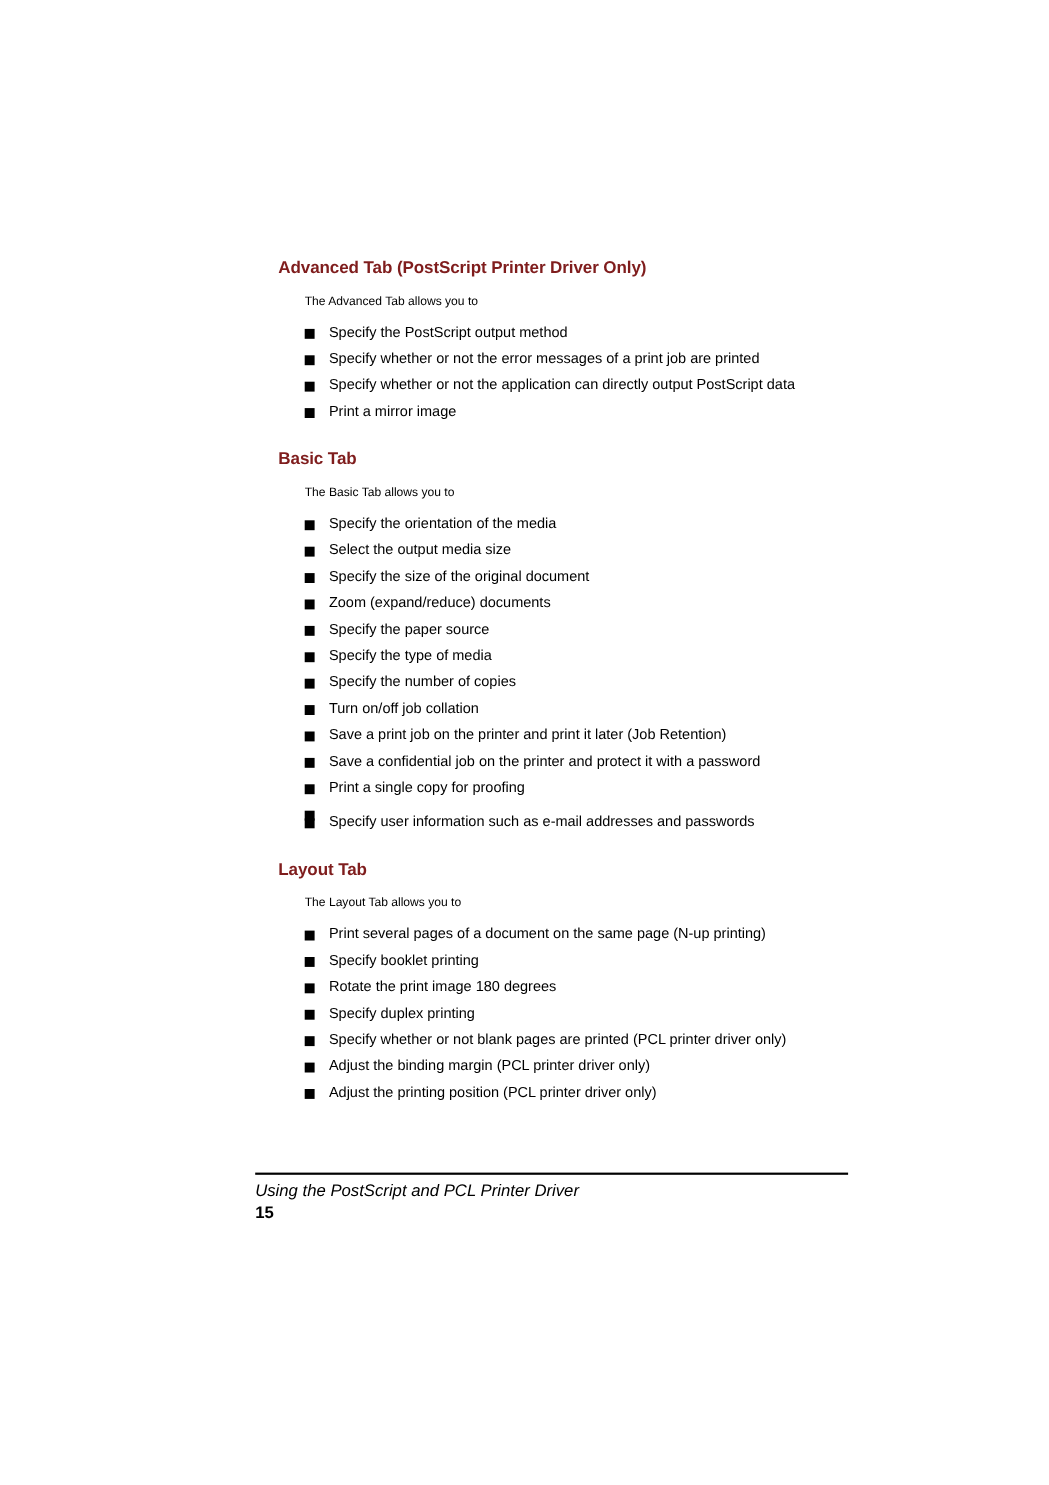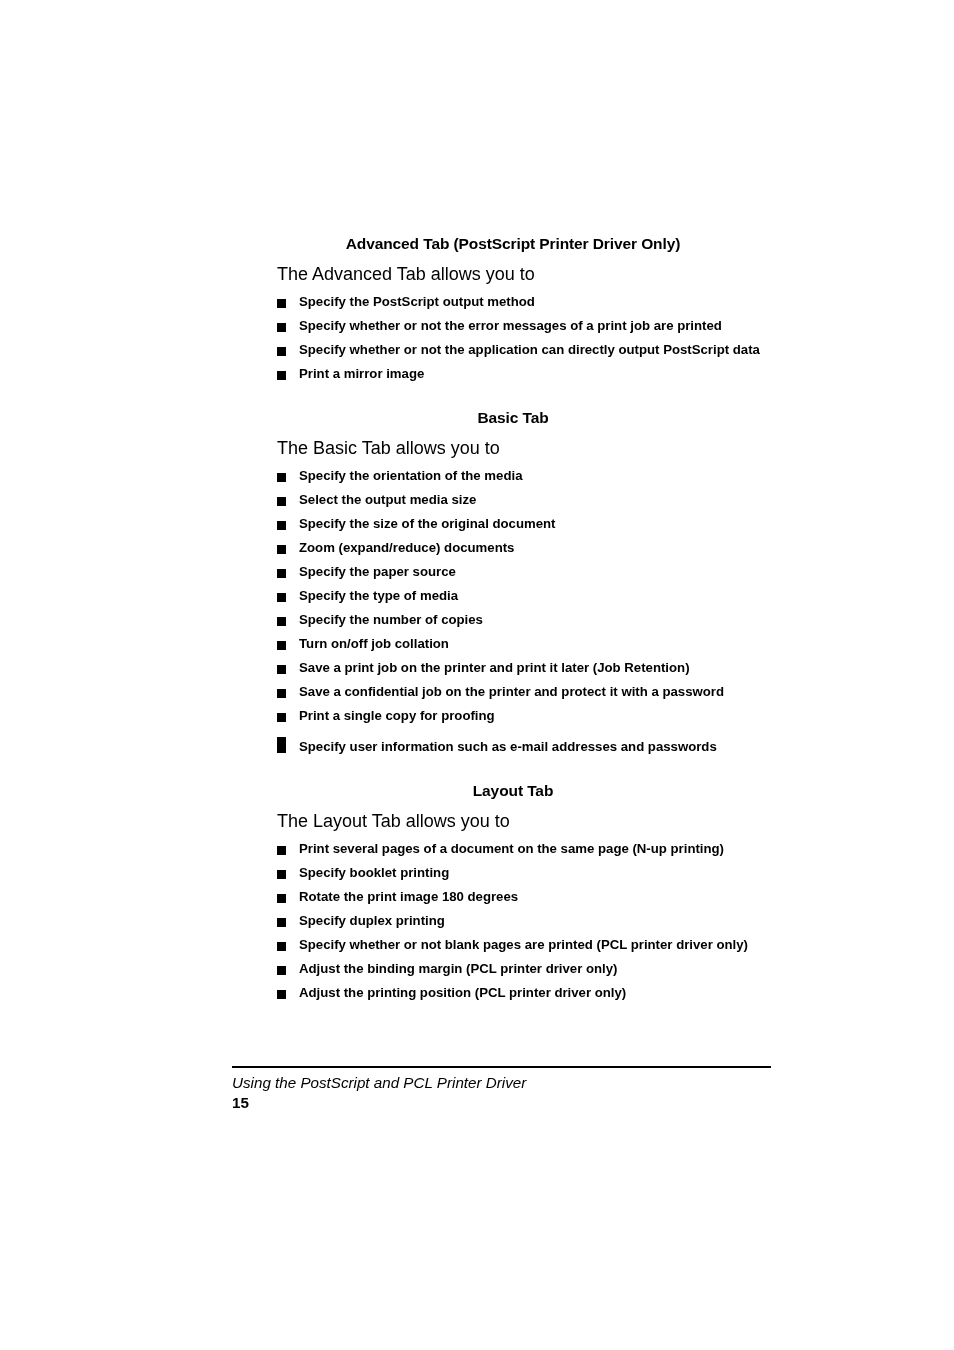--- a/index.html
+++ b/index.html
@@ -35,25 +35,24 @@
   }
   .section + .section {
     margin-top: 23px;
   }
   h2.section-heading {
     font-size: 15.5px;
     font-weight: bold;
     line-height: 19px;
     margin: 0 0 13px 0;
     letter-spacing: -0.1px;
-    color: #000000;
-    text-align: center;
+    color: #7f1d1d;
   }
   p.section-intro {
-    font-size: 18px;
+    font-size: 11px;
     line-height: 17px;
     margin: 0 0 6px 0;
     padding-left: 24px;
     color: #000000;
   }
   ul.bullet-list {
     list-style: none;
     margin: 0;
     padding: 0 0 0 24px;
   }
@@ -71,21 +70,20 @@
     position: absolute;
     left: 0px;
     top: 10px;
     width: 9px;
     height: 9px;
     background: #000000;
     display: block;
   }
   ul.bullet-list li .bullet-text {
     display: block;
-    font-weight: bold;
   }
   .footer {
     position: absolute;
     left: 232px;
     top: 1066px;
     width: 539px;
   }
   .footer-rule {
     width: 100%;
     height: 1.6px;

